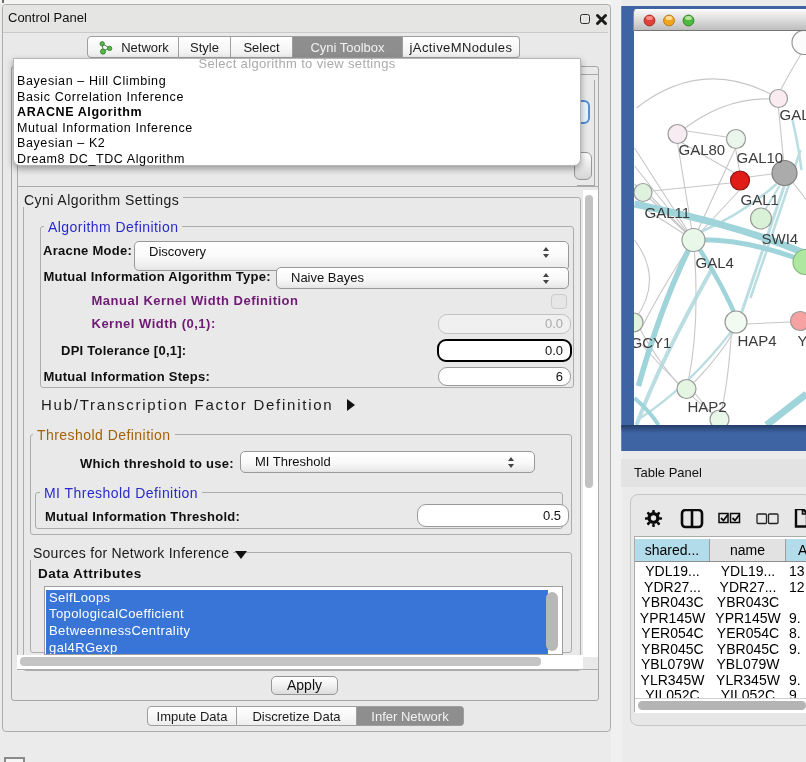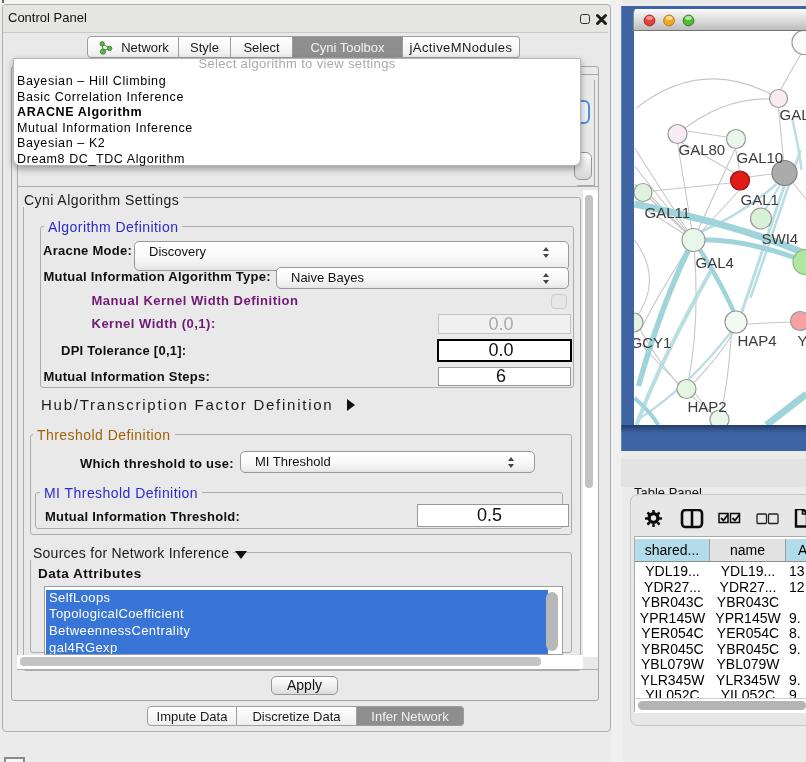--- a/index.html
+++ b/index.html
@@ -6,22 +6,22 @@
 .a{position:absolute;}
 .lbl{position:absolute;font-weight:bold;font-size:13px;letter-spacing:.25px;color:#0f0f0f;white-space:nowrap;}
 .dis{color:#701a75;padding-left:48px;}
 .combo{position:absolute;border:1px solid #999;border-radius:5px;
 background:linear-gradient(#ffffff,#fafafa 50%,#ececec 88%,#e2e2e2);box-sizing:border-box;}
 .combo .t{position:absolute;left:14px;top:0;font-size:13px;color:#111;line-height:20px;white-space:nowrap;}
 .step{position:absolute;right:18.5px;top:5px;width:7px;}
 .step i{display:block;width:0;height:0;border-left:3.5px solid transparent;border-right:3.5px solid transparent;}
 .step .u{border-bottom:4.5px solid #444;margin-bottom:3px;}
 .step .d{border-top:4.5px solid #444;}
-.fld{position:absolute;box-sizing:border-box;background:#fff;font-size:18px;color:#111;
-text-align:center;white-space:nowrap;}
+.fld{position:absolute;box-sizing:border-box;background:#fff;font-size:13px;color:#111;
+text-align:right;white-space:nowrap;border-radius:9px;}
 .grp{position:absolute;border:1px solid #ACACAC;border-radius:3px;box-sizing:border-box;}
 .gl{position:absolute;font-size:14px;letter-spacing:.45px;background:#E9E9E9;padding:0 4px;white-space:nowrap;line-height:14px;}
 .seg{position:absolute;box-sizing:border-box;border:1px solid #9E9E9E;border-left:none;
 background:linear-gradient(#ffffff,#f6f6f6 60%,#ededed);font-size:13px;color:#1a1a1a;
 text-align:center;}
 .seg.first{border-left:1px solid #9E9E9E;border-radius:4px 0 0 4px;}
 .seg.last{border-radius:0 4px 4px 0;}
 .seg.sel{background:#8E8E8E;color:#f2f2f2;}
 </style></head>
 <body>
@@ -237,21 +237,21 @@
 <text x="761" y="244">SWI4</text>
 <text x="695" y="268">GAL4</text>
 <text x="797" y="346">Y</text>
 <text x="737" y="345.5">HAP4</text>
 <text x="630" y="347.5">GCY1</text>
 <text x="687" y="412">HAP2</text>
 </g>
 </svg>
 
 <div class="a" style="left:621px;top:459px;width:185px;height:28px;background:#E3E3E3;"></div>
-<div class="a" style="left:634px;top:459px;height:28px;line-height:28px;font-size:13px;color:#111;margin-top:20px;">Table Panel</div>
+<div class="a" style="left:634px;top:459px;height:28px;line-height:28px;font-size:13px;color:#111;">Table Panel</div>
 
 <div class="a" style="left:630px;top:494px;width:182px;height:232px;background:#E7E7E7;border:1px solid #C6C6C6;border-radius:8px;box-sizing:border-box;"></div>
 
 <svg class="a" style="left:645px;top:509px;" width="161" height="20" viewBox="0 0 161 20">
 <g fill="#0b0b0b" transform="translate(0,.5)">
 <circle cx="8.5" cy="8.5" r="6.1"></circle>
 <rect x="7.2" y="0.4" width="2.6" height="3.2" rx=".8" transform="rotate(0 8.5 9)"></rect>
 <rect x="7.2" y="0.4" width="2.6" height="3.2" rx=".8" transform="rotate(45 8.5 9)"></rect>
 <rect x="7.2" y="0.4" width="2.6" height="3.2" rx=".8" transform="rotate(90 8.5 9)"></rect>
 <rect x="7.2" y="0.4" width="2.6" height="3.2" rx=".8" transform="rotate(135 8.5 9)"></rect>

